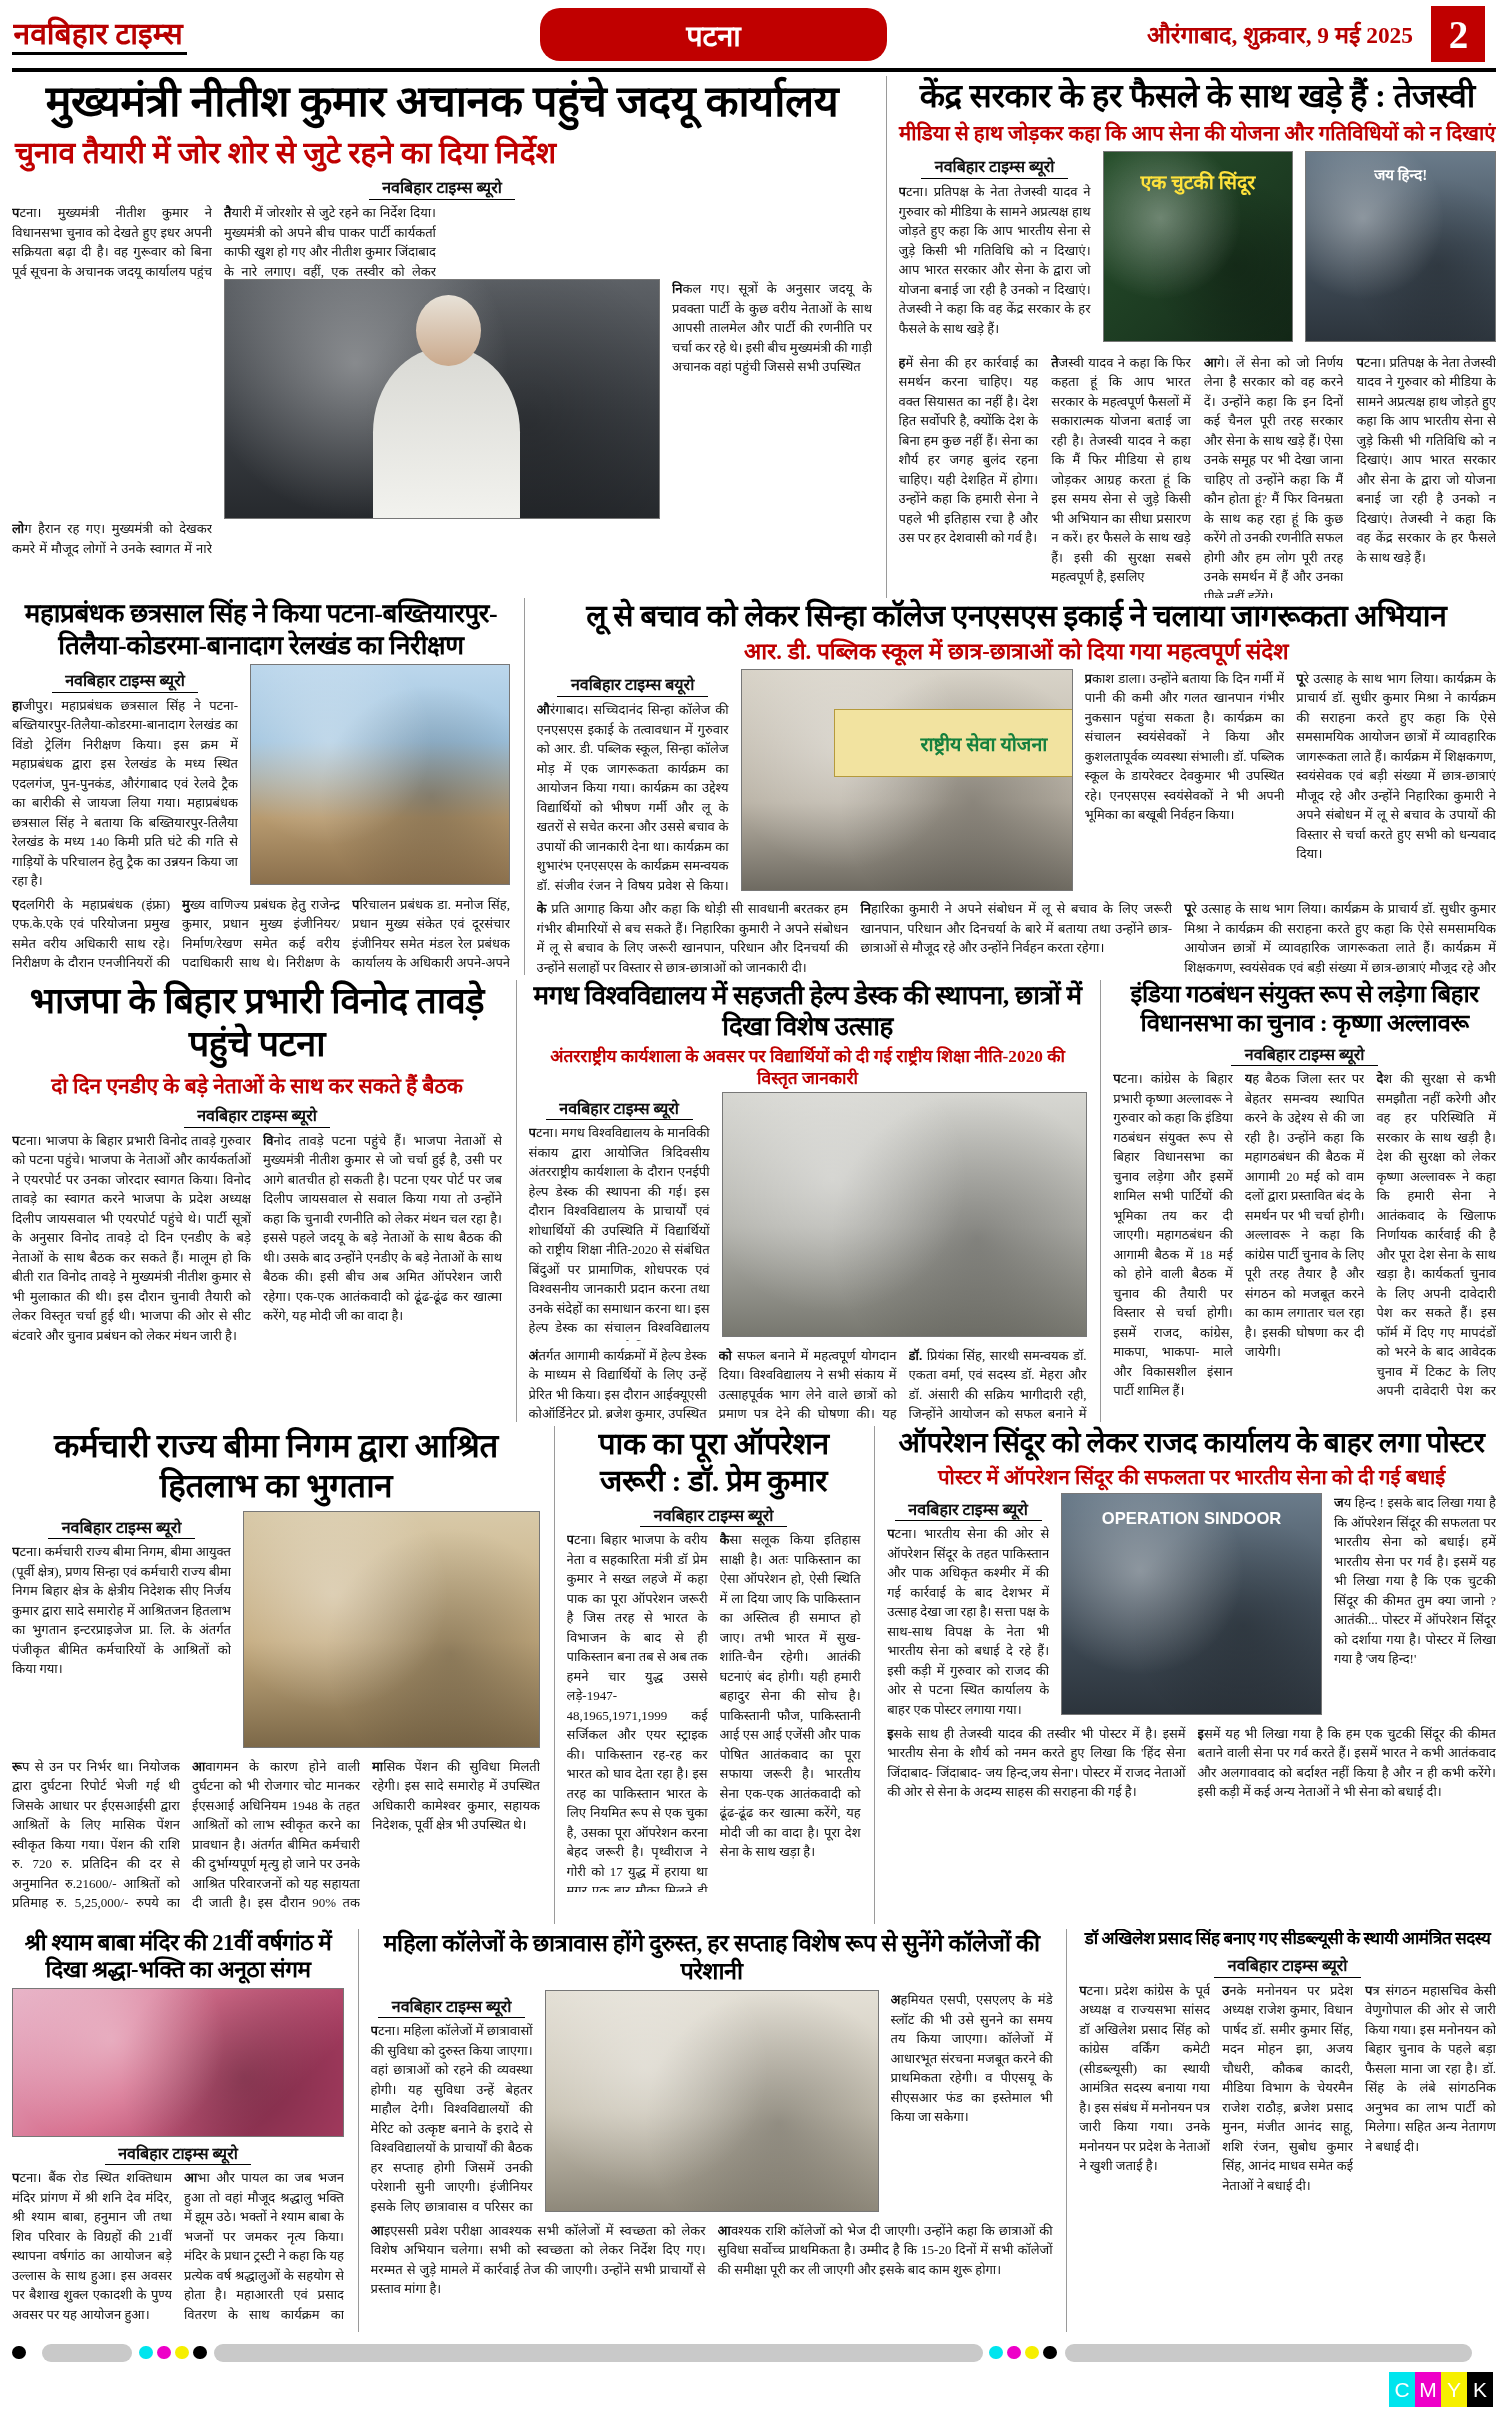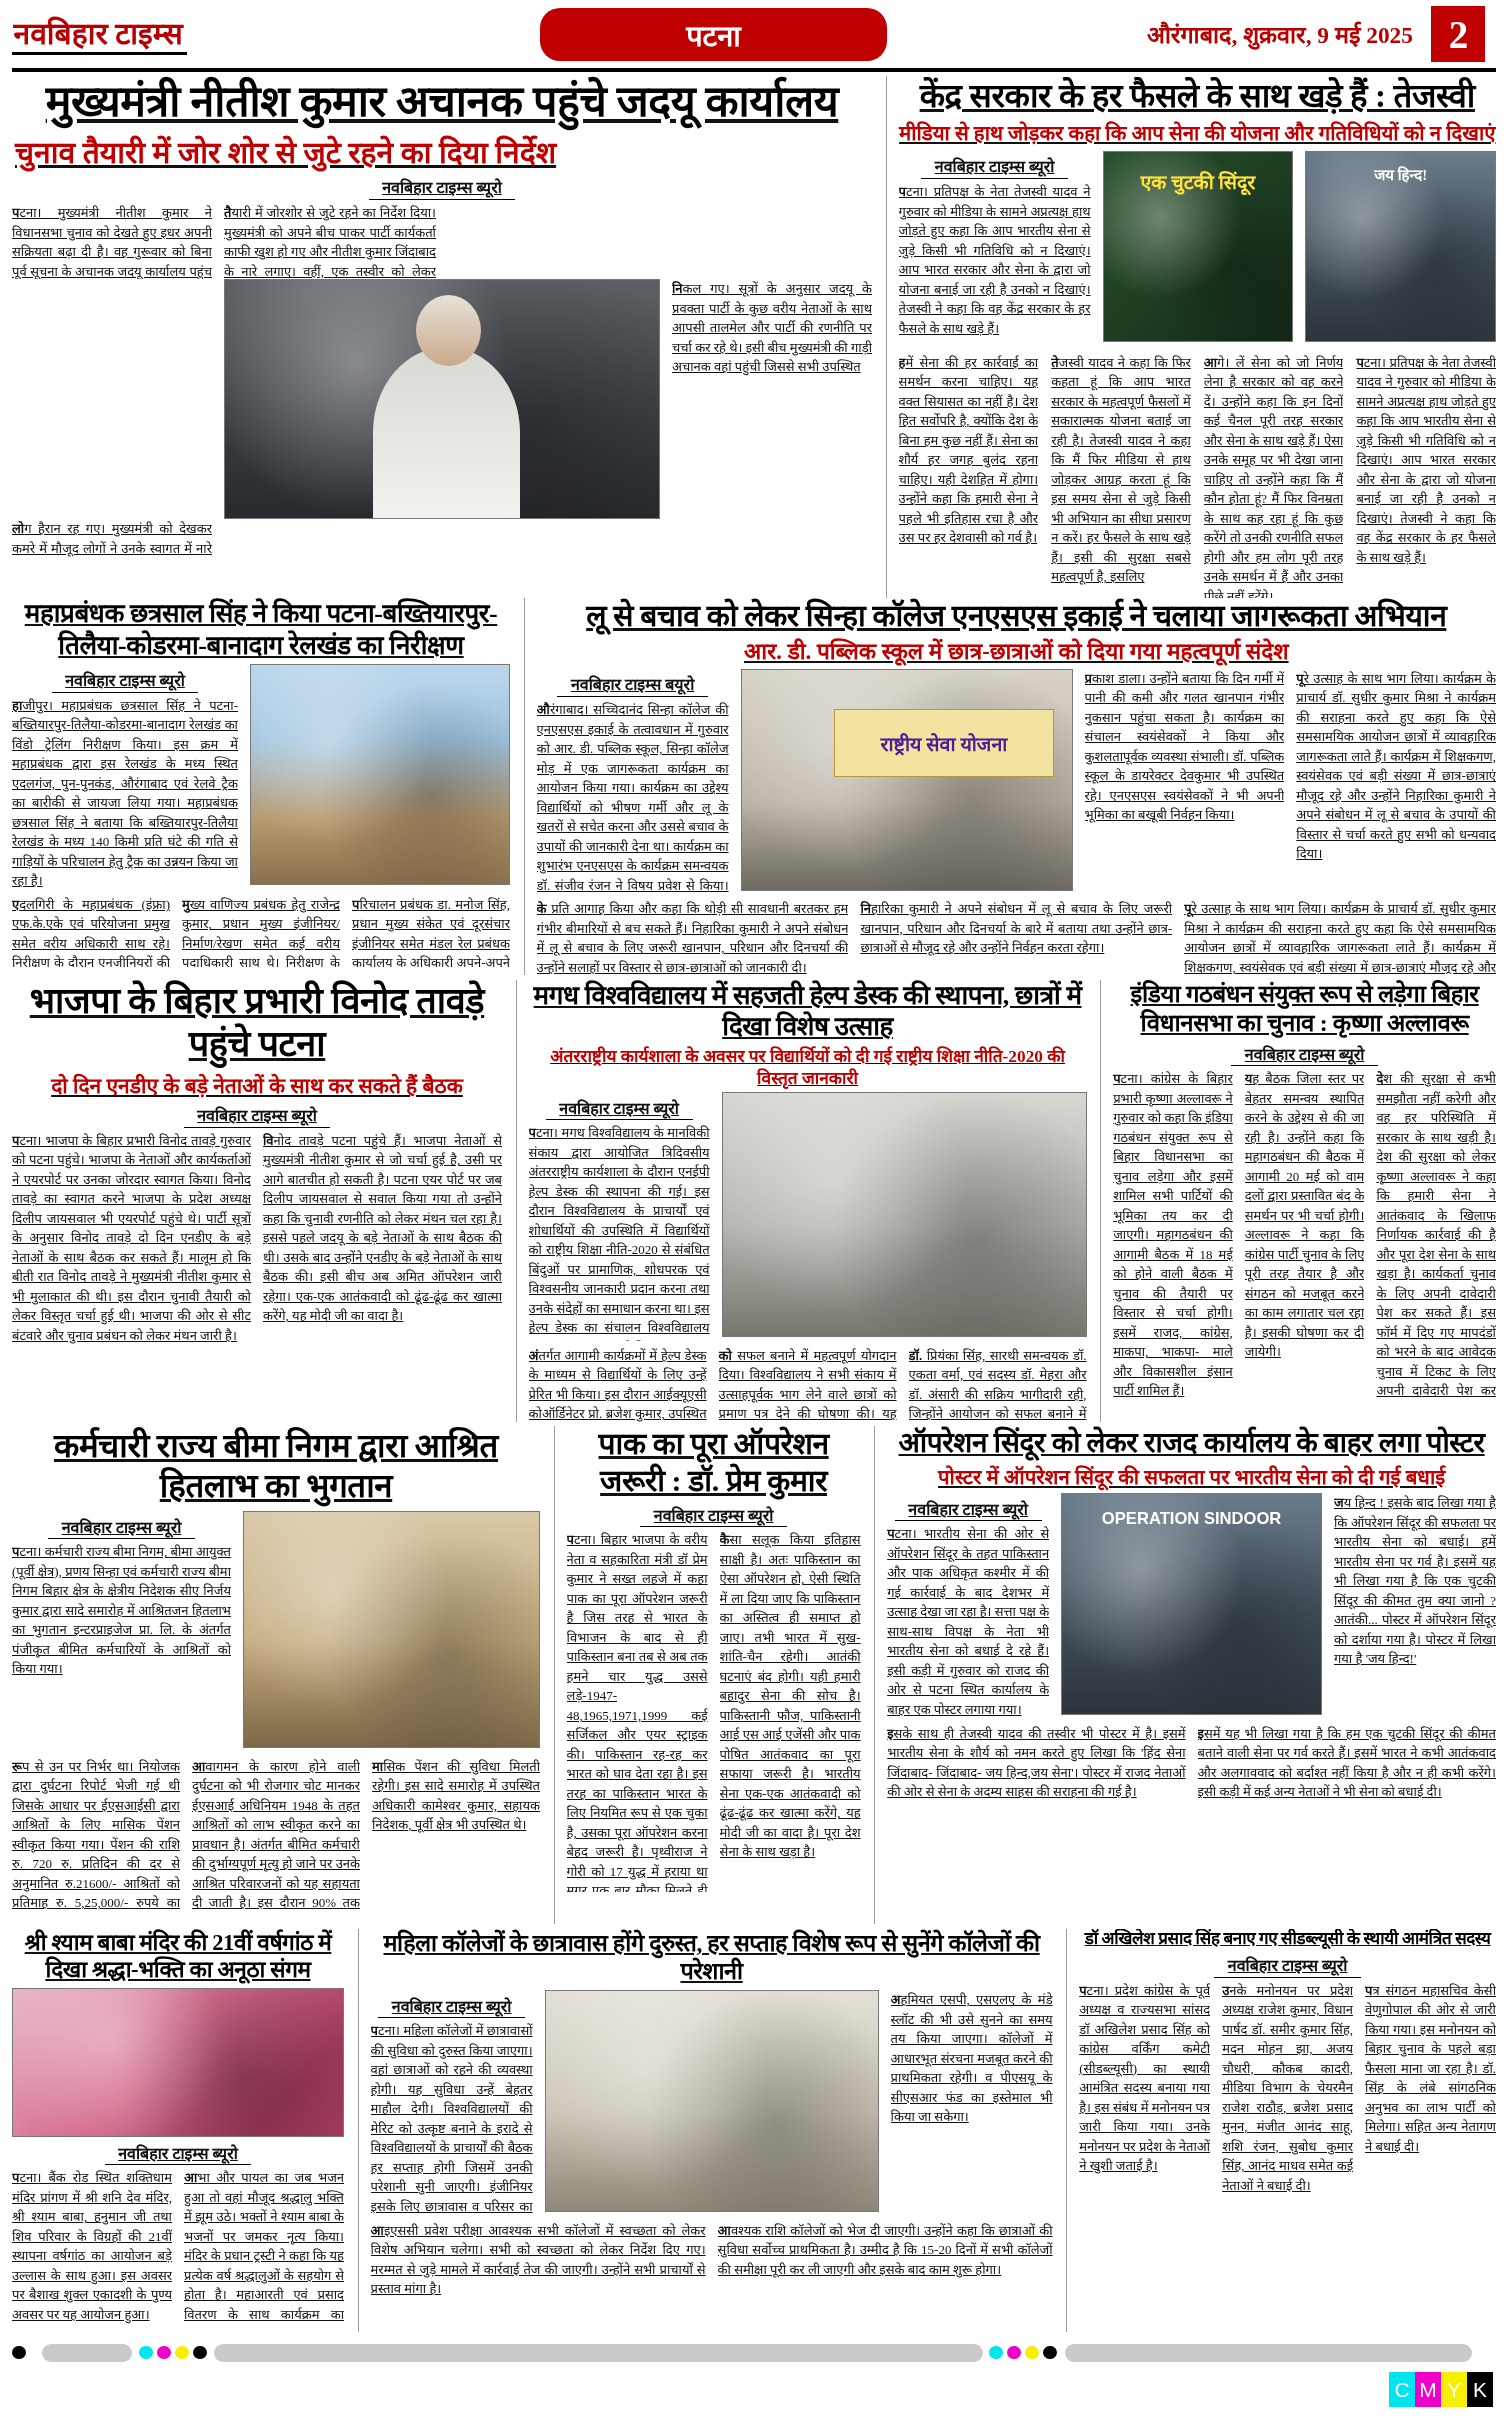--- a/index.html
+++ b/index.html
@@ -11,21 +11,21 @@
   .mast{display:flex;align-items:center;height:63px;border-bottom:4.5px solid #000;position:relative;}
   .paper-name{font-size:30px;font-weight:bold;color:#b80000;border-bottom:3px solid #000;padding:0 4.5px 1.5px 1.5px;line-height:1.1;}
   .edition-box{position:absolute;left:528px;top:3px;width:347px;height:53px;background:#c00000;color:#fff;
                display:flex;align-items:center;justify-content:center;font-size:29px;font-weight:bold;border-radius:20px;}
   .dateline{position:absolute;right:83px;top:13.6px;font-size:23.4px;font-weight:bold;color:#b80000;}
   .pageno{position:absolute;right:10.6px;top:1.5px;width:54px;height:56px;background:#c00000;color:#fff;
           display:flex;align-items:center;justify-content:center;font-size:39px;font-weight:bold;}
 
   
   .sec{display:flex;gap:13.6px;overflow:hidden;}
-  .art{overflow:hidden;text-decoration:underline;}
+  .art{overflow:hidden;}
   .vsep{border-left:1.5px solid #9a9a9a;padding-left:12px;}
   .hl{font-weight:bold;text-align:center;line-height:1.22;color:#000;letter-spacing:-0.4px;}
   .sub{font-weight:bold;color:#c00000;text-align:center;line-height:1.25;}
   .byline{font-size:16px;font-weight:bold;text-align:center;width:max-content;margin:4.5px auto 3px auto;
           border-bottom:1.5px solid #000;padding:0 13.6px 0.8px 13.6px;}
   .grid{display:grid;gap:0 12px;overflow:hidden;}
   .bcol{font-size:13px;line-height:1.5;text-align:justify;overflow:hidden;word-break:break-word;}
   .bcol::first-letter{font-weight:bold;}
 
   
@@ -33,21 +33,21 @@
   .ph .shade{position:absolute;inset:0;background:radial-gradient(circle at 30% 35%,rgba(255,255,255,.35),transparent 45%),
              radial-gradient(circle at 70% 60%,rgba(0,0,0,.25),transparent 50%);}
   .ph .lbl{position:absolute;left:50%;transform:translateX(-50%);white-space:nowrap;font-weight:bold;}
   .ph-crowd{background:linear-gradient(180deg,#5d6166 0%,#3c4045 55%,#26292d 100%);}
   .ph-crowd .fig{position:absolute;bottom:0;left:34%;width:34%;height:72%;background:linear-gradient(180deg,#d9d9d4,#f2f2ee);
                  border-radius:50% 50% 0 0;}
   .ph-crowd .head{position:absolute;left:44%;top:6%;width:15%;height:30%;border-radius:50%;background:linear-gradient(180deg,#e8e2d8,#caa98c);}
   .ph-rail{background:linear-gradient(180deg,#bcd7ec 0%,#9fc3de 35%,#b79a6f 70%,#8a6f4c 100%);}
   .ph-nss{background:linear-gradient(180deg,#d8d3c8 0%,#b9b2a5 60%,#6e6a61 100%);}
   .ph-nss .banner{position:absolute;top:18%;left:28%;width:66%;height:30%;background:#f2e3a0;border:0.8px solid #b59a3c;
-                  display:flex;align-items:center;justify-content:center;color:#4c1d95;font-weight:bold;font-size:19.6px;}
+                  display:flex;align-items:center;justify-content:center;color:#15803d;font-weight:bold;font-size:19.6px;padding-left:40px;}
   .ph-green{background:linear-gradient(135deg,#27502c,#1c3a21 60%,#122616);}
   .ph-green .txt{color:#ffe23c;}
   .ph-poster{background:linear-gradient(180deg,#6a7b8a 0%,#45525e 50%,#2c343c 100%);}
   .ph-poster .txt{color:#fff;}
   .ph-office{background:linear-gradient(180deg,#d8c9a8 0%,#c4ab7f 55%,#7c6848 100%);}
   .ph-meet{background:linear-gradient(180deg,#e4e0d6 0%,#c9c3b4 55%,#8e887a 100%);}
   .ph-temple{background:linear-gradient(135deg,#e8b4c8,#d56a8a 45%,#a33a5e 80%);}
   .ph-desk{background:linear-gradient(180deg,#d7d7d2 0%,#b3b3ad 55%,#77776f 100%);}
 
   

